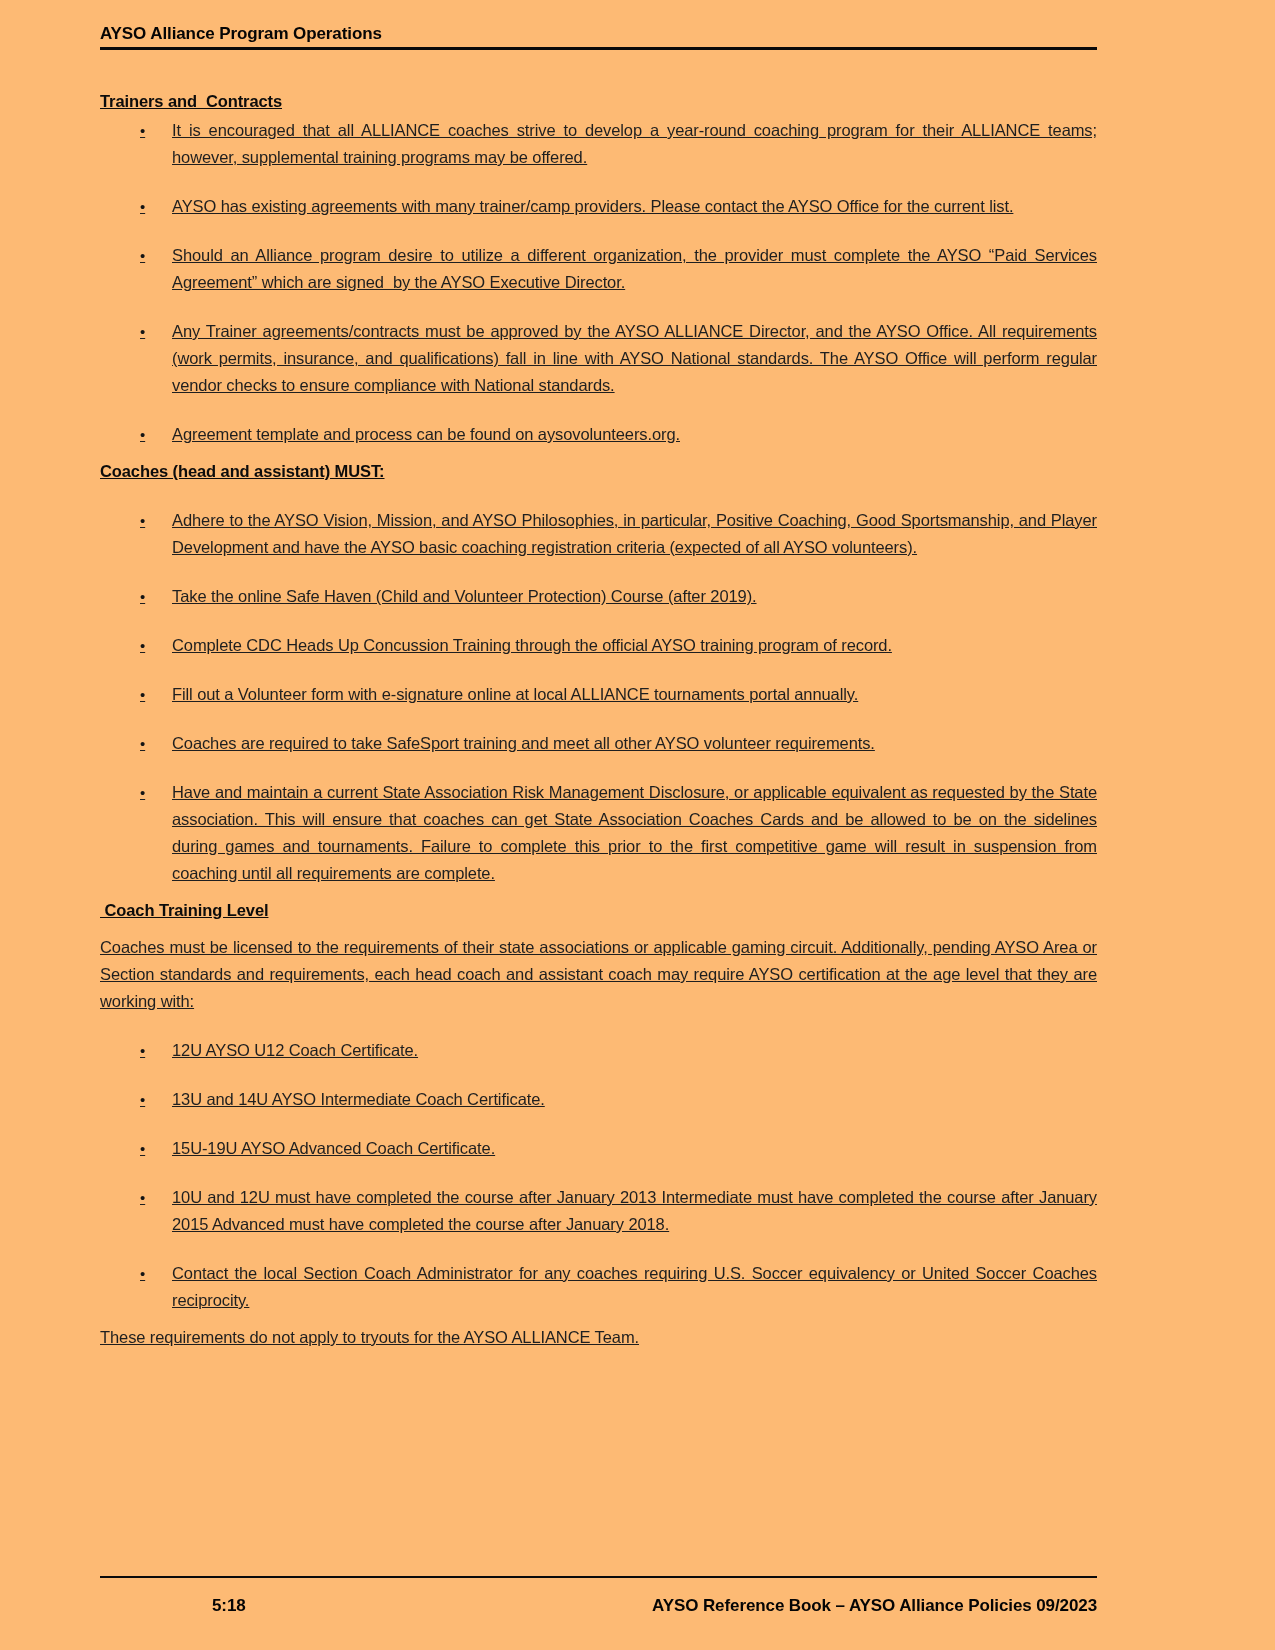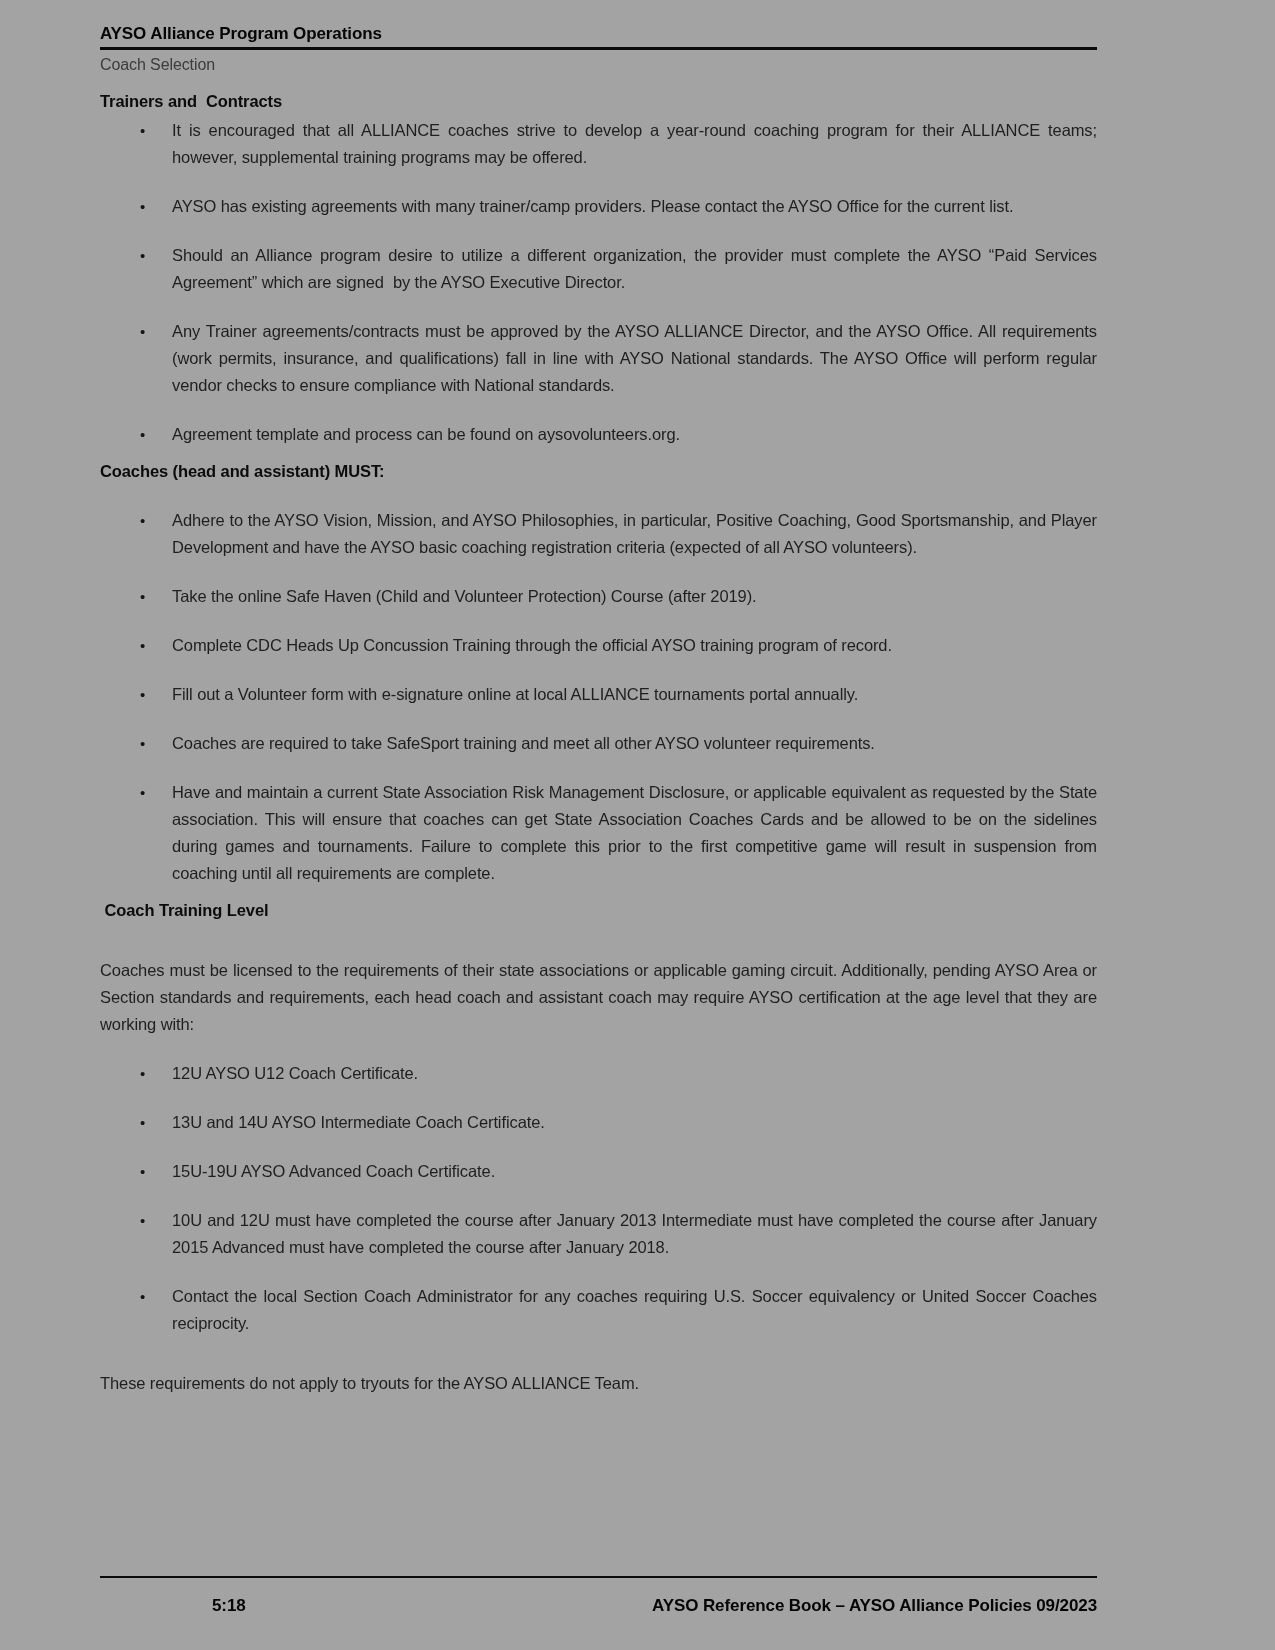--- a/index.html
+++ b/index.html
@@ -1,20 +1,20 @@
 <!DOCTYPE html>
 <html><head>
 <meta charset="utf-8">
 <style>
   html, body { margin: 0; padding: 0; background: #ffffff; }
   .page {
     position: relative;
     width: 1275px;
     height: 1650px;
-    background: #a3a3a3;
+    background: #fdba74;
     font-family: "Liberation Sans", sans-serif;
     color: #1f1f1f;
     overflow: hidden;
   }
   .header {
     position: absolute;
     left: 100px;
     width: 997px;
     top: 24px;
   }
@@ -34,21 +34,21 @@
   }
   .content {
     position: absolute;
     left: 100px;
     width: 997px;
     top: 88px;
     font-size: 16.5px;
     line-height: 27px;
     letter-spacing: -0.1px;
   }
-  .block { margin: 0; }
+  .block { margin: 0; text-decoration: underline; }
   .block-heading {
     font-weight: 700;
     color: #0c0c0c;
     margin-top: 10px;
     white-space: pre-wrap;
   }
   .content .block:first-child { margin-top: 0; }
   .tight-after + .block { margin-top: 2px; }
   .block-bullet {
     display: flex;
@@ -59,21 +59,21 @@
     margin-left: 40px;
     font-size: 15px;
     line-height: 27px;
     color: #141414;
   }
   .bullet-text {
     flex: 1;
     text-align: justify;
   }
   .block-paragraph {
-    margin-top: 33px;
+    margin-top: 10px;
     text-align: justify;
   }
   .footer {
     position: absolute;
     left: 100px;
     width: 997px;
     top: 1576px;
     border-top: 2px solid #0a0a0a;
     padding-top: 18px;
   }
@@ -88,21 +88,20 @@
   }
   .footer-page { margin-left: 112px; }
 </style>
 </head>
 <body>
 
 <div class="page">
 
   <div class="header">
     <div class="header-title">AYSO Alliance Program Operations</div>
-    <div class="header-subtitle">Coach Selection</div>
   </div>
 
   <div class="content">
       <div class="block block-heading tight-after">Trainers and&nbsp; Contracts</div>
       <div class="block block-bullet">
         <span class="bullet-marker">•</span>
         <span class="bullet-text">It is encouraged that all ALLIANCE coaches strive to develop a year-round coaching program for their ALLIANCE teams; however, supplemental training programs may be offered.</span>
       </div>
       <div class="block block-bullet">
         <span class="bullet-marker">•</span>

